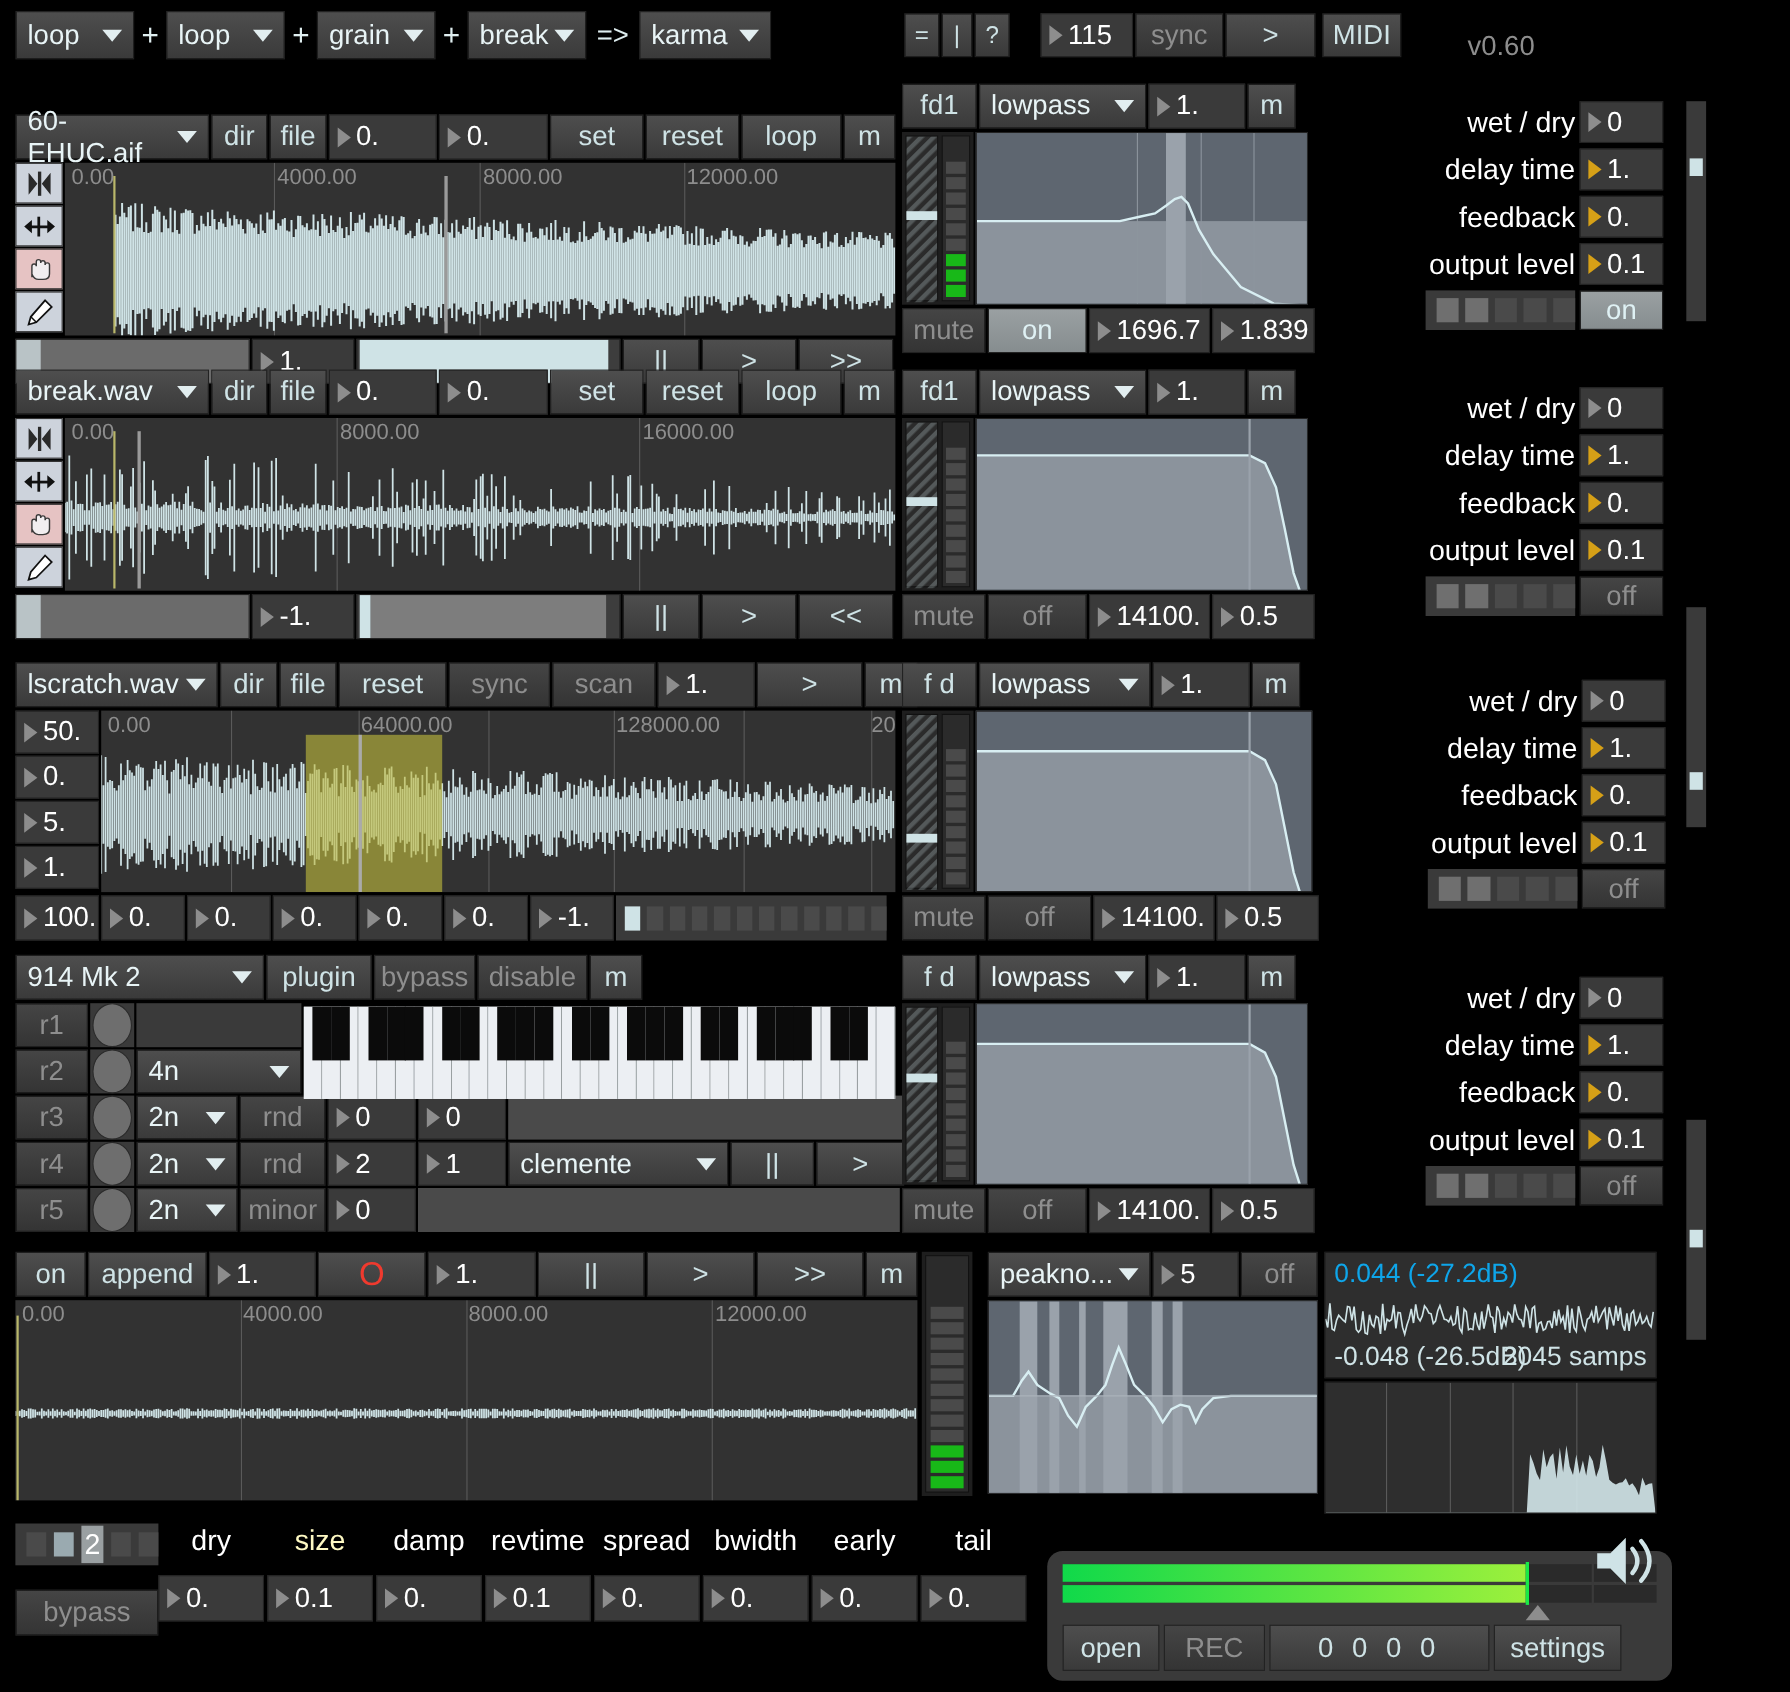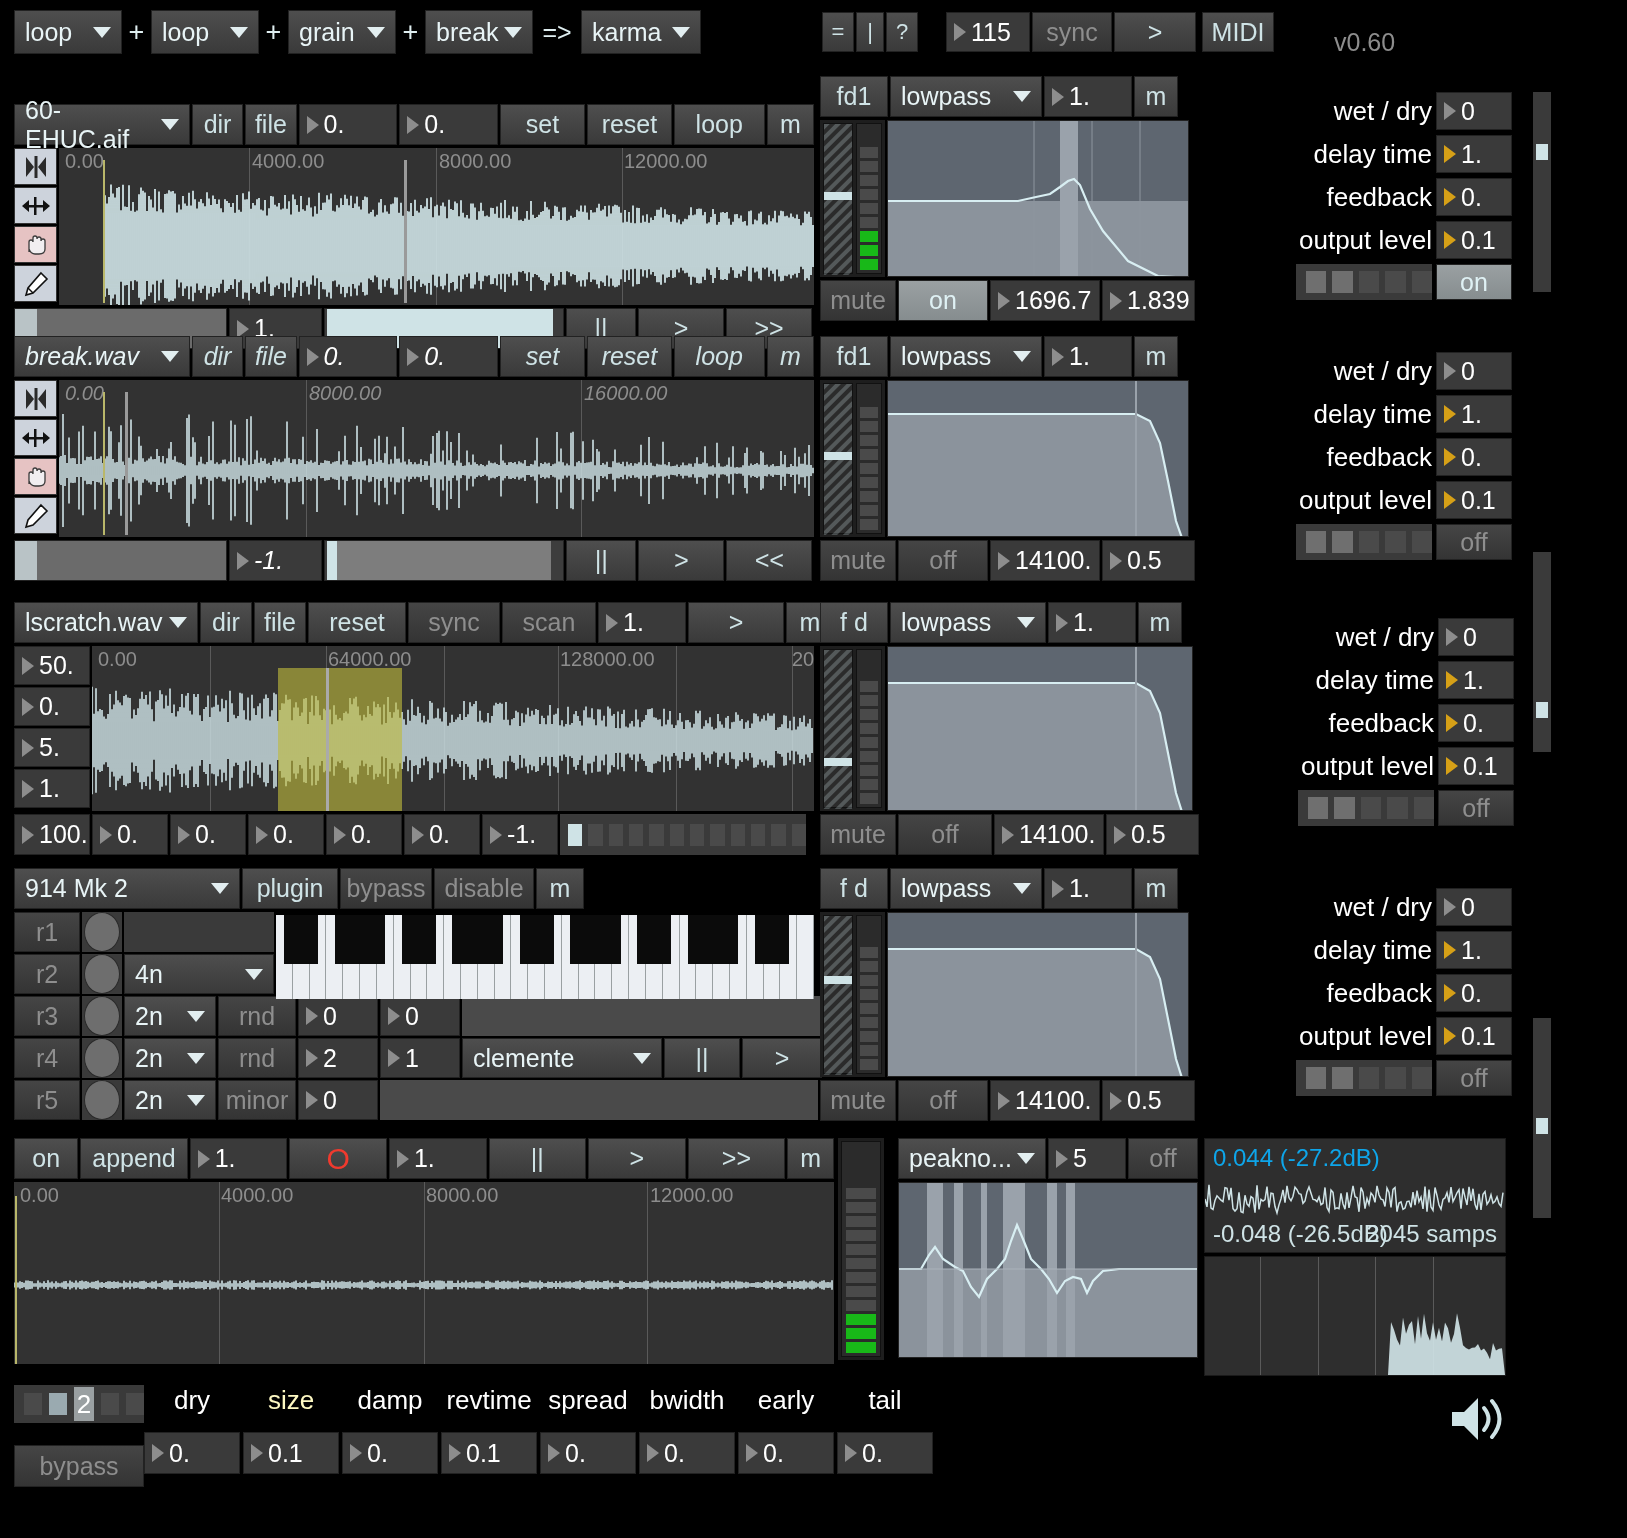--- a/index.html
+++ b/index.html
@@ -328,21 +328,21 @@
           <span class="sq d"></span>
           <span class="sq d"></span>
       </div>
       <div class="btn lite" style="width:76px;height:36px;">on</div>
     </div>
   </div>
   <div class="panel vsb" style="left:1533px;top:92px;height:200px;">
       <div class="h" style="top:52px"></div>
     </div>
 
-  <div class="panel" style="left:14px;top:336px;width:800px;font-style:italic;">
+  <div class="panel" style="left:14px;top:336px;width:800px;">
     <div class="row" style="gap:2px;">
       <div class="sel" style="width:178px;">
         <span>break.wav</span>
           <span class="cv"></span>
       </div>
       <div class="btn" style="width:52px;">dir</div>
       <div class="btn" style="width:52px;">file</div>
       <div class="num" style="width:100px;">
         <span class="tri"></span>
           <span>0.</span>
@@ -1127,20 +1127,43 @@
           </div>
           <div class="num" style="width:96px;height:42px;">
             <span class="tri"></span>
               <span>0.</span>
           </div>
         </div>
       </div>
     </div>
   </div>
 
+  <div class="panel mastbox" style="left:952px;top:1410px;width:568px;height:118px;padding:12px 14px;">
+    <div style="position:relative;">
+      <div class="meterbar" style="margin-bottom:3px;">
+          <i id="mL" style="width: 78%;"></i>
+        </div>
+      <div class="meterbar">
+          <i id="mR" style="width: 78%;"></i>
+        </div>
+      <div style="position:absolute;left:0;right:0;top:0;bottom:0;pointer-events:none;">
+        <div style="position:absolute;left:78%;top:-2px;bottom:-2px;width:3px;background:#18e848"></div>
+        <div style="position:absolute;left:89%;top:-2px;bottom:-2px;width:2px;background:#3a3a3a"></div>
+      </div>
+    </div>
+    <div style="position:relative;height:18px;">
+      <div style="position:absolute;left:78%;top:2px;width:0;height:0;border-bottom:14px solid #8d8d8d;border-left:11px solid transparent;border-right:11px solid transparent;"></div>
+    </div>
+    <div class="row" style="gap:4px;margin-top:2px;">
+      <div class="btn" style="width:88px;height:42px;">open</div>
+      <div class="btn dim" style="width:92px;height:42px;">REC</div>
+      <div class="btn" style="width:200px;height:42px;letter-spacing:5px;">0 0 0 0</div>
+      <div class="btn" style="width:116px;height:42px;">settings</div>
+    </div>
+  </div>
 
   <div class="panel" style="left:1446px;top:1388px;width:62px;height:62px;">
     <svg width="62" height="62" viewBox="0 0 62 62">
       <path d="M6 24 L18 24 L32 10 L32 52 L18 38 L6 38 Z" fill="#cfe3e6"></path>
       <path d="M38 20 q9 11 0 22" fill="none" stroke="#cfe3e6" stroke-width="4" stroke-linecap="round"></path>
       <path d="M46 13 q15 18 0 36" fill="none" stroke="#cfe3e6" stroke-width="4" stroke-linecap="round"></path>
     </svg>
   </div>
 
 </div>

